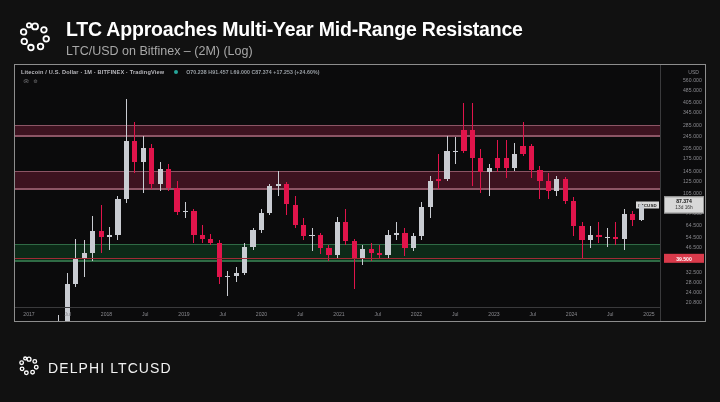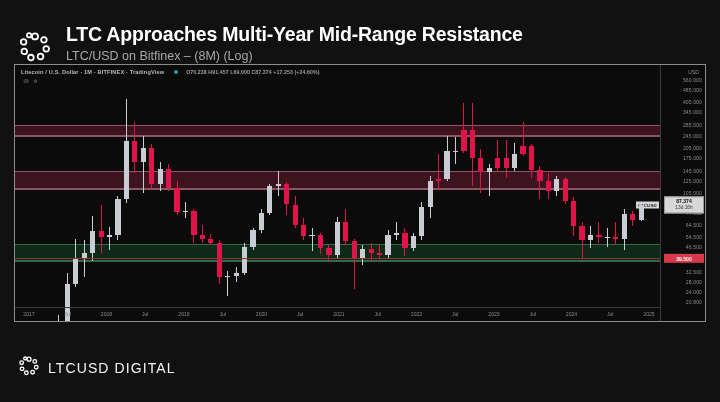--- a/index.html
+++ b/index.html
@@ -5,21 +5,21 @@
 <style>
   html,body{margin:0;padding:0;background:#0c0c0c;}
   body{
     width:720px;height:402px;overflow:hidden;
     font-family:"Liberation Sans","DejaVu Sans",sans-serif;
     color:#fff;position:relative;
   }
   .page{width:720px;height:402px;background:#111111;position:relative;display:flex;flex-direction:column;}
 
   
-  .header{display:flex;align-items:flex-end;padding:18px 0 0 18px;height:64px;box-sizing:border-box;}
+  .header{display:flex;align-items:flex-start;padding:18px 0 0 18px;height:64px;box-sizing:border-box;}
   .brand-mark{width:34px;height:34px;flex:0 0 34px;margin-top:2px;}
   .head-text{margin-left:14px;}
   .head-title{font-size:19.5px;font-weight:bold;letter-spacing:-0.2px;color:#ffffff;line-height:22px;white-space:nowrap;}
   .head-sub{font-size:12.5px;color:#a8a8a8;margin-top:4px;line-height:15px;white-space:nowrap;}
 
   
   .chart-wrap{
     position:relative;margin:0 14px;height:258px;
     background:#0b0b0c;border:1px solid #8d8d8d;box-sizing:border-box;
   }
@@ -95,21 +95,21 @@
             <circle cx="26.5" cy="31.2" r="3.3"></circle>
           <circle cx="15.2" cy="32.4" r="3.3"></circle>
             <circle cx="7.4" cy="25.2" r="3.3"></circle>
           <circle cx="6.6" cy="14.0" r="3.3"></circle>
             <circle cx="13.0" cy="6.2" r="2.6"></circle>
         </g>
       </svg>
     </span>
     <div class="head-text">
       <div class="head-title">LTC Approaches Multi-Year Mid-Range Resistance</div>
-      <div class="head-sub">LTC/USD on Bitfinex – (8M) (Log)</div>
+      <div class="head-sub">LTC/USD on Bitfinex – (2M) (Log)</div>
     </div>
   </div>
 
   <div class="chart-wrap">
     <div class="chart-inner">
 
       <div class="tv-legend">
         <span class="tv-symbol">Litecoin / U.S. Dollar · 1M · BITFINEX · TradingView</span>
         <span class="tv-dot"></span>
         <span class="tv-ohlc">O70.238 H91.457 L69.000 C87.374 +17.253 (+24.60%)</span>
@@ -479,16 +479,16 @@
               <circle cx="30.5" cy="11.6" r="3.3"></circle>
             <circle cx="33.2" cy="22.2" r="3.3"></circle>
               <circle cx="26.5" cy="31.2" r="3.3"></circle>
             <circle cx="15.2" cy="32.4" r="3.3"></circle>
               <circle cx="7.4" cy="25.2" r="3.3"></circle>
             <circle cx="6.6" cy="14.0" r="3.3"></circle>
               <circle cx="13.0" cy="6.2" r="2.6"></circle>
           </g>
         </svg>
       </span>
-      <span class="foot-logo-text">LTCUSD DIGITAL</span>
+      <span class="foot-logo-text">DELPHI LTCUSD</span>
     </div>
   </div>
 </div>
 
 </body></html>

